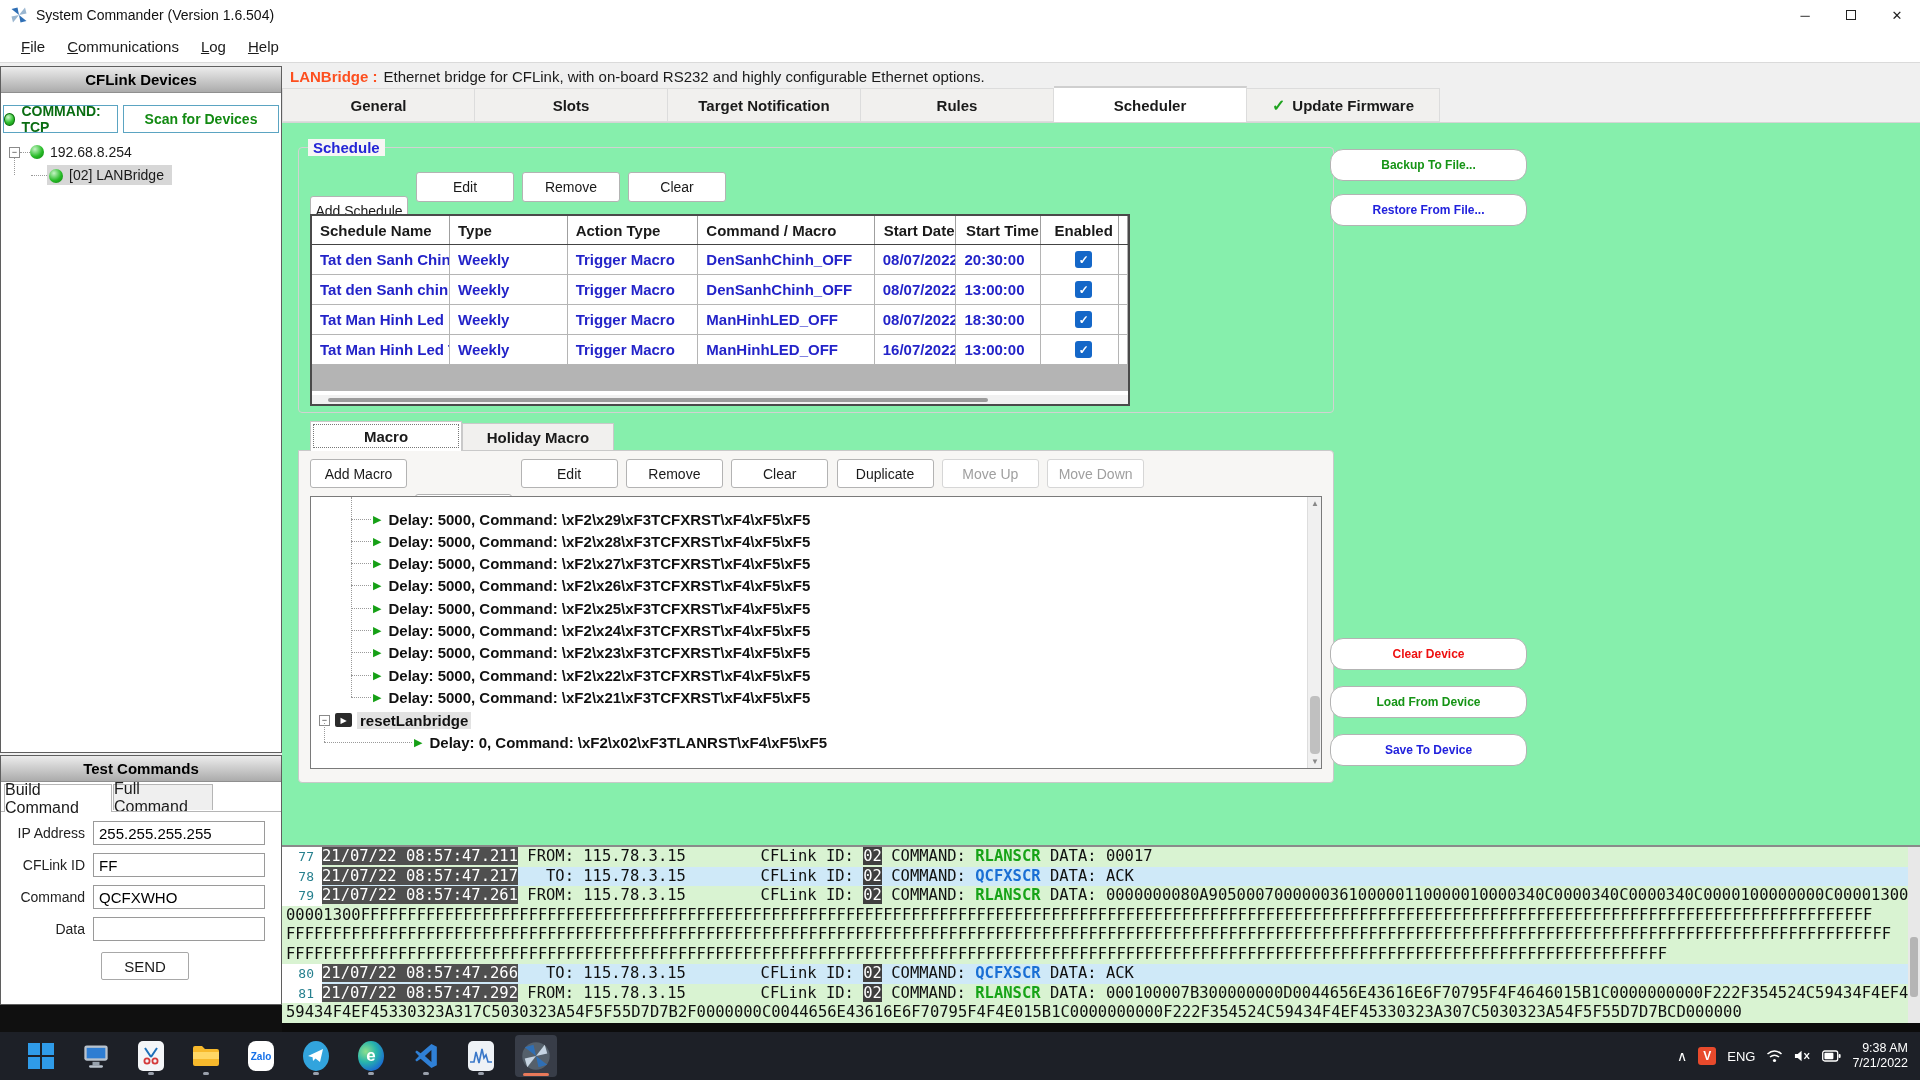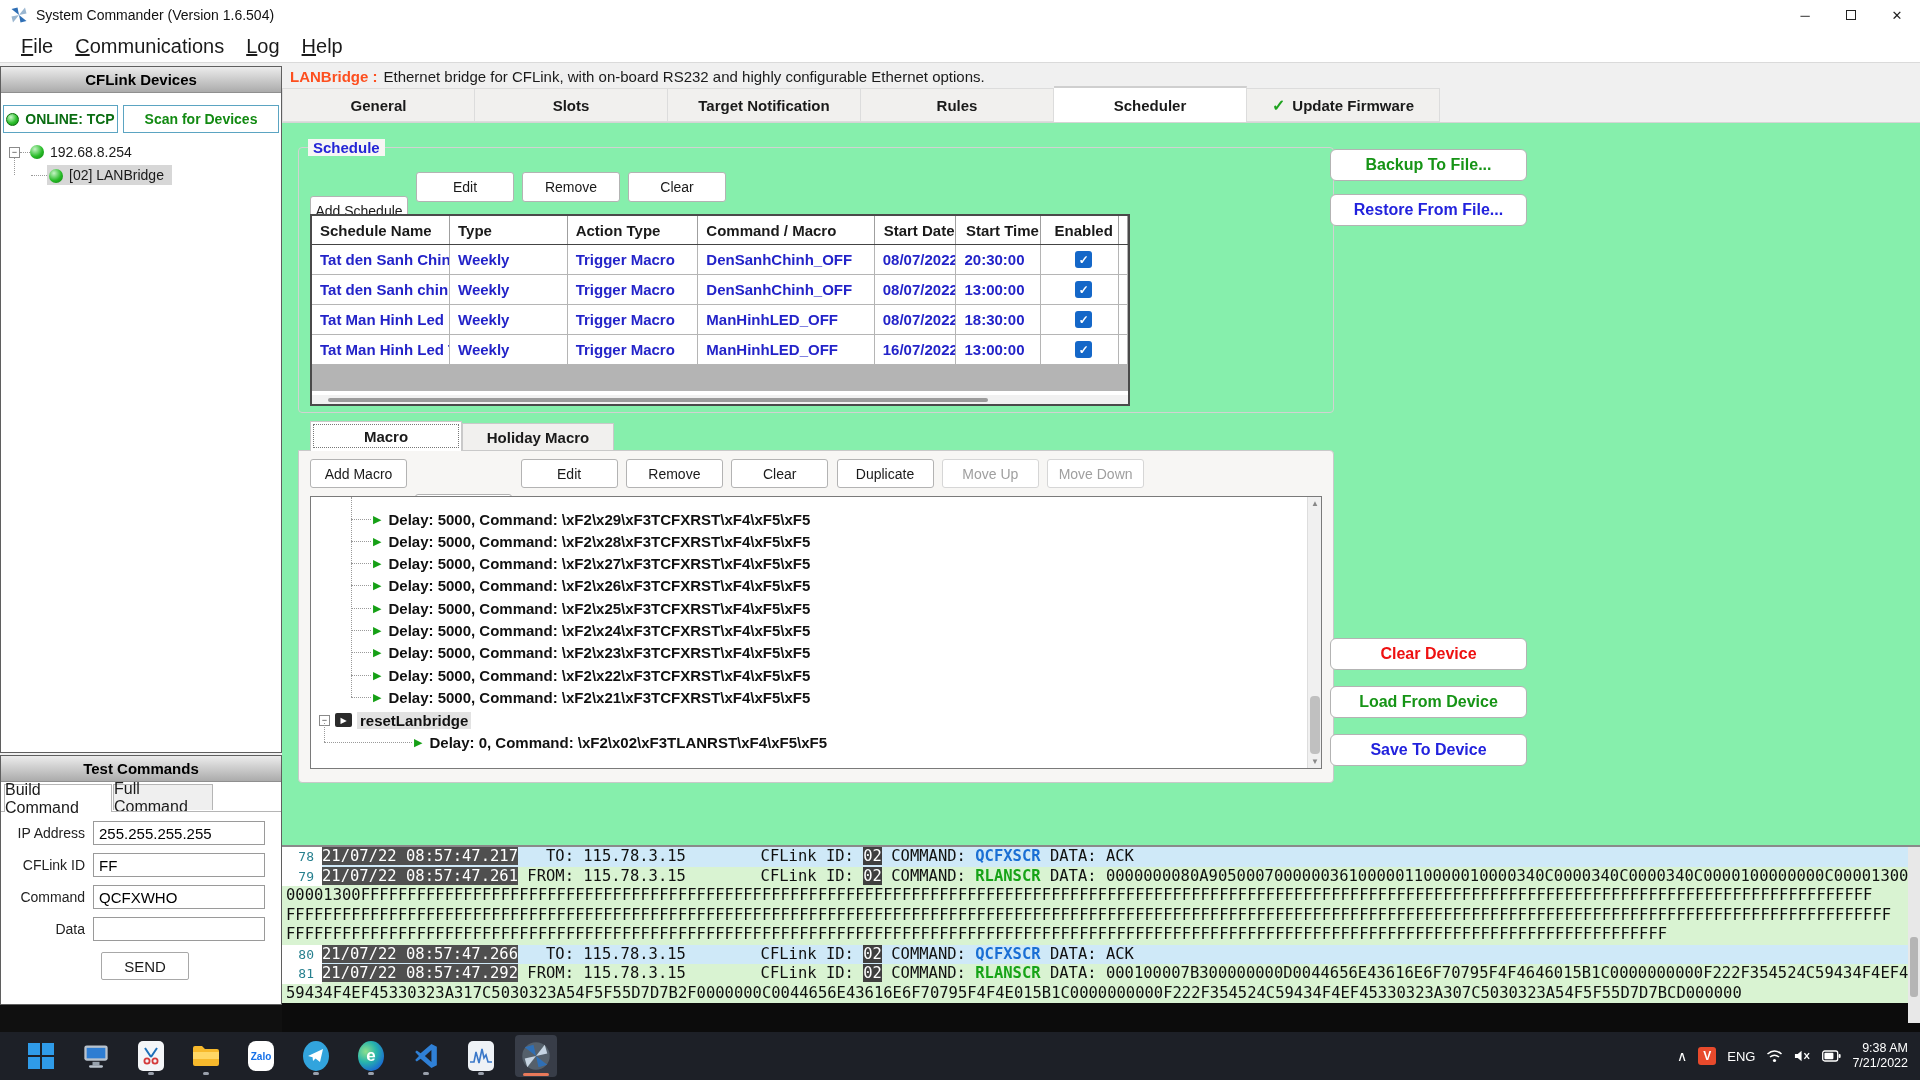--- a/index.html
+++ b/index.html
@@ -5,21 +5,21 @@
 *{box-sizing:border-box;margin:0;padding:0}
 html,body{width:1920px;height:1080px;overflow:hidden}
 body{font-family:"Liberation Sans",sans-serif;background:#f0f0f0;position:relative;color:#1a1a1a}
 
 #titlebar{position:absolute;top:0;left:0;right:0;height:30px;background:#fff;display:flex;align-items:center;padding-left:10px}
 #app-title{font-size:14px;margin-left:8px;color:#111}
 .wctl{margin-left:auto;display:flex;height:30px}
 .wbtn{width:46px;display:flex;align-items:center;justify-content:center;font-size:13px;color:#222;cursor:default}
 .maxbox{width:10px;height:10px;border:1.2px solid #222;display:inline-block}
 
-#menubar{position:absolute;top:30px;left:0;right:0;height:33px;background:#fff;border-bottom:1px solid #dadada;display:flex;align-items:center;padding-left:10px;font-size:20px}
+#menubar{position:absolute;top:30px;left:0;right:0;height:33px;background:#fff;border-bottom:1px solid #dadada;display:flex;align-items:center;padding-left:10px;font-size:15px}
 .menu-item{padding:5px 11px}
 .menu-item u{text-decoration:underline}
 
 #sidebar{position:absolute;left:0;top:66px;width:282px;height:687px;background:#fff;border:1px solid #5f5f5f}
 .panel-header{height:26px;background:linear-gradient(#ececec,#ababab);border-bottom:1px solid #8f8f8f;display:flex;align-items:center;justify-content:center;font-weight:bold;font-size:15px;color:#000}
 #side-btnrow{position:absolute;top:38px;left:2px;right:2px;height:28px;display:flex;gap:5px}
 .side-btn{border:1px solid #5ba4c2;background:#fff;display:flex;align-items:center;justify-content:center;font-weight:bold;font-size:14px}
 #online-btn{width:115px;color:#0a6d12}
 #scan-btn{flex:1;color:#128a12}
 .led{width:13px;height:13px;border-radius:50%;background:radial-gradient(circle at 35% 30%,#cdf8cd,#2fc02f 55%,#0b850b);margin-right:6px;border:1px solid #0a6f0a}
@@ -48,21 +48,21 @@
 .tab:first-child{border-left:1px solid #dcdcdc}
 .tab.active{background:#fff;border-bottom:1px solid #fff;border-top:2px solid #cfcfcf;margin-top:-2px;height:38px}
 .tab .chk{color:#1fa31f;margin-right:7px;font-size:16px}
 #content{position:absolute;top:58px;left:0;width:1638px;height:723px;background:#86efac;border-top:1px solid #d5d5d5}
 
 .groupbox{position:absolute;border:1px solid #d2d2d2;border-radius:4px}
 .group-label{position:absolute;font-weight:bold;font-size:15px;color:#2525d6;background:#f7f6f4;padding:0 5px}
 
 .push{position:absolute;background:#fff;border:1px solid #b3b3b3;border-radius:3px;font-size:14px;display:flex;align-items:center;justify-content:center;color:#1a1a1a}
 .push.disabled{color:#9f9f9f;border-color:#d6d6d6}
-.action-btn{position:absolute;left:1048px;width:197px;height:32px;background:#fff;border:1px solid #b3b3b3;border-radius:6px;font-weight:bold;font-size:16px;display:flex;align-items:center;justify-content:center}
+.action-btn{position:absolute;left:1048px;width:197px;height:32px;background:#fff;border:1px solid #b3b3b3;border-radius:13px;font-weight:bold;font-size:12px;display:flex;align-items:center;justify-content:center}
 
 #sched-table{position:absolute;left:28px;top:91px;width:820px;height:192px;border:2px solid #4a4a4a;background:#fff}
 .srow{display:flex;width:100%}
 .scell{border-right:1px solid #9f9f9f;display:flex;align-items:center;padding-left:8px;overflow:hidden;white-space:nowrap}
 .shead{height:29px;font-weight:bold;font-size:15px;border-bottom:1px solid #444}
 .sbody{height:30px;color:#2323c9;font-weight:bold;font-size:15px;border-bottom:1px solid #b5b5b5}
 .sbody .scell{border-right:1px solid #b5b5b5}
 .cbx{width:17px;height:17px;background:#1467c8;border-radius:3px;color:#fff;font-size:12px;display:flex;align-items:center;justify-content:center;font-weight:bold}
 #gray-band{position:absolute;left:0;top:149px;width:100%;height:26px;background:#b4b4b4}
 #hscroll{position:absolute;left:0;top:179px;width:100%;height:9px;background:#f1f1f1}
@@ -132,21 +132,21 @@
     <span class="menu-item"><u>C</u>ommunications</span>
     <span class="menu-item"><u>L</u>og</span>
     <span class="menu-item"><u>H</u>elp</span>
   </div>
 
 <div id="sidebar">
   <div class="panel-header">CFLink Devices</div>
   <div id="side-btnrow">
     <div class="side-btn" id="online-btn">
       <span class="led"></span>
-      <span>ONLINE: TCP</span>
+      <span>COMMAND: TCP</span>
     </div>
     <div class="side-btn" id="scan-btn">Scan for Devices</div>
   </div>
   <div class="tree-row" style="left:8px;top:74px">
     <span class="expander">−</span>
     <span class="tree-dash"></span>
     <span class="sphere"></span>
     <span class="tree-label">192.68.8.254</span>
   </div>
   <div class="tree-row" style="left:30px;top:97px">
@@ -374,20 +374,21 @@
     <div class="action-btn" style="top:26px;color:#169416">Backup To File...</div>
     <div class="action-btn" style="top:71px;color:#2222dd">Restore From File...</div>
     <div class="action-btn" style="top:515px;color:#ee1111">Clear Device</div>
     <div class="action-btn" style="top:563px;color:#169416">Load From Device</div>
     <div class="action-btn" style="top:611px;color:#2222dd">Save To Device</div>
   </div>
 </div>
 
 <div id="log">
   <div id="log-lines">
+      <div class="log-line recv"><span class="log-num">77</span><span class="log-ts">21/07/22 08:57:47.211</span><span> FROM: 115.78.3.15        CFLink ID: </span><span class="log-id">02</span><span> COMMAND: </span><span style="color: rgb(23, 163, 23); font-weight: bold;">RLANSCR</span><span> DATA: </span><span>00017</span></div>
       <div class="log-line sent"><span class="log-num">78</span><span class="log-ts">21/07/22 08:57:47.217</span><span>   TO: 115.78.3.15        CFLink ID: </span><span class="log-id">02</span><span> COMMAND: </span><span style="color: rgb(26, 111, 212); font-weight: bold;">QCFXSCR</span><span> DATA: </span><span>ACK</span></div>
       <div class="log-line recv"><span class="log-num">79</span><span class="log-ts">21/07/22 08:57:47.261</span><span> FROM: 115.78.3.15        CFLink ID: </span><span class="log-id">02</span><span> COMMAND: </span><span style="color: rgb(23, 163, 23); font-weight: bold;">RLANSCR</span><span> DATA: </span><span>0000000080A905000700000036100000110000010000340C0000340C0000340C0000100000000C00001300000000000000</span></div>
       <div class="log-line recv log-wrap">00001300FFFFFFFFFFFFFFFFFFFFFFFFFFFFFFFFFFFFFFFFFFFFFFFFFFFFFFFFFFFFFFFFFFFFFFFFFFFFFFFFFFFFFFFFFFFFFFFFFFFFFFFFFFFFFFFFFFFFFFFFFFFFFFFFFFFFFFFFFFFFFFFFFFFFFFFFFFFFFFFFFF</div>
       <div class="log-line recv log-wrap">FFFFFFFFFFFFFFFFFFFFFFFFFFFFFFFFFFFFFFFFFFFFFFFFFFFFFFFFFFFFFFFFFFFFFFFFFFFFFFFFFFFFFFFFFFFFFFFFFFFFFFFFFFFFFFFFFFFFFFFFFFFFFFFFFFFFFFFFFFFFFFFFFFFFFFFFFFFFFFFFFFFFFFFFFFFF</div>
       <div class="log-line recv log-wrap">FFFFFFFFFFFFFFFFFFFFFFFFFFFFFFFFFFFFFFFFFFFFFFFFFFFFFFFFFFFFFFFFFFFFFFFFFFFFFFFFFFFFFFFFFFFFFFFFFFFFFFFFFFFFFFFFFFFFFFFFFFFFFFFFFFFFFFFFFFFFFFFFFFFF</div>
       <div class="log-line sent"><span class="log-num">80</span><span class="log-ts">21/07/22 08:57:47.266</span><span>   TO: 115.78.3.15        CFLink ID: </span><span class="log-id">02</span><span> COMMAND: </span><span style="color: rgb(26, 111, 212); font-weight: bold;">QCFXSCR</span><span> DATA: </span><span>ACK</span></div>
       <div class="log-line recv"><span class="log-num">81</span><span class="log-ts">21/07/22 08:57:47.292</span><span> FROM: 115.78.3.15        CFLink ID: </span><span class="log-id">02</span><span> COMMAND: </span><span style="color: rgb(23, 163, 23); font-weight: bold;">RLANSCR</span><span> DATA: </span><span>000100007B300000000D0044656E43616E6F70795F4F4646015B1C0000000000F222F354524C59434F4EF45330323A30</span></div>
       <div class="log-line recv log-wrap">59434F4EF45330323A317C5030323A54F5F55D7D7B2F0000000C0044656E43616E6F70795F4F4E015B1C0000000000F222F354524C59434F4EF45330323A307C5030323A54F5F55D7D7BCD000000</div>
     </div>
   <div id="log-sb">

